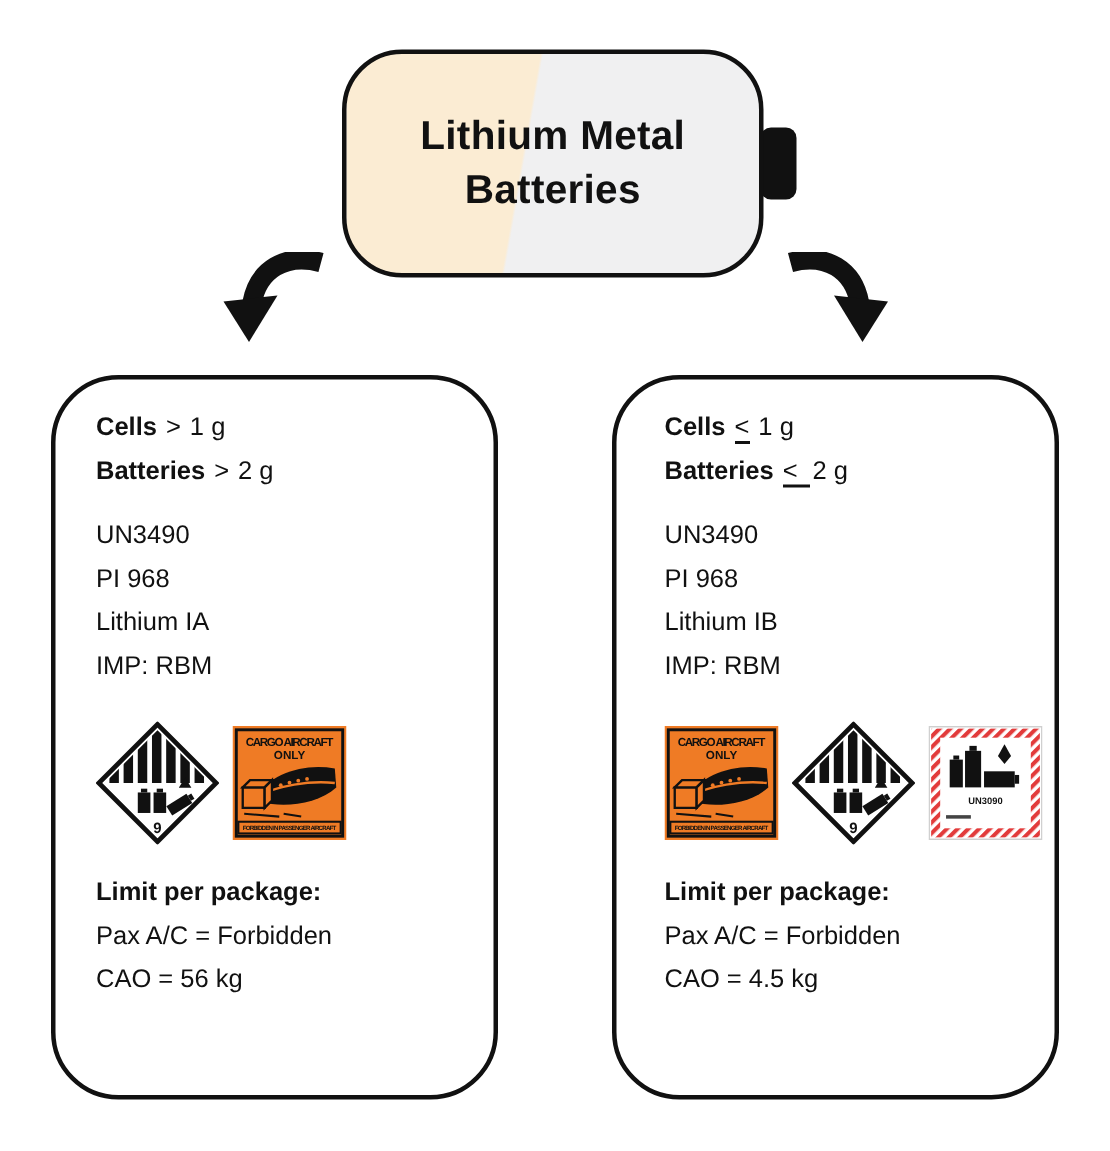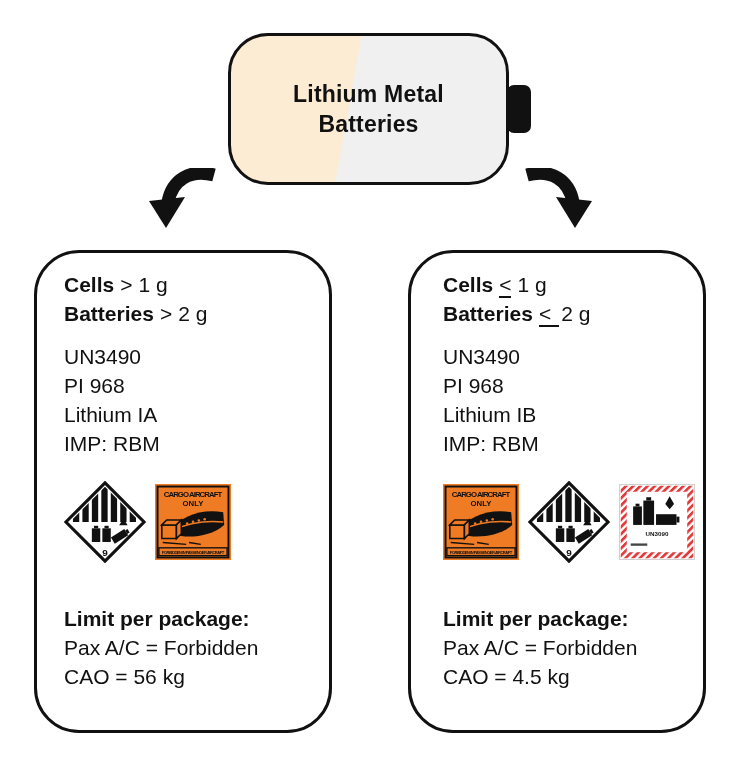--- a/index.html
+++ b/index.html
@@ -12,47 +12,47 @@
   .battery-terminal{
     position:absolute;right:-22px;top:50%;transform:translateY(-50%);
     width:24px;height:48px;background:#111;border-radius:7px;
   }
   .battery-body{
     position:absolute;inset:0;border:3px solid #111;border-radius:40px;
     background:linear-gradient(100deg,#fbecd3 0 43%,#f0f0f1 43.6%);
     display:flex;align-items:center;justify-content:center;z-index:1;
   }
   .battery-label{
-    font-size:23px;font-weight:bold;text-align:center;line-height:1.32;
+    font-size:27px;font-weight:bold;text-align:center;line-height:1.32;
     max-width:205px;letter-spacing:.2px;
   }
   
   .arrow{position:absolute;width:74px;height:68px;}
   .arrow-left{left:146px;top:168px;}
   .arrow-right{left:521px;top:168px;transform:scaleX(-1);}
   
   .branch{
     position:absolute;top:250px;width:298px;height:483px;background:#fff;
     border:3px solid #111;border-radius:45px;box-sizing:border-box;
     padding:17px 16px 0 27px;
   }
   .branch-left{left:34px;}
   .branch-right{left:408px;padding-left:32px;}
-  .t-line,.d-line,.l-line{font-size:21px;line-height:29px;white-space:nowrap;}
+  .t-line,.d-line,.l-line{font-size:17px;line-height:29px;white-space:nowrap;}
   .b{font-weight:bold;}
   .op{margin:0 6px;}
   .op-le{border-bottom:2.4px solid #111;}
   .op-le.wide{padding-right:8px;margin-right:2px;}
   .details{margin-top:14px;}
   .labels-row{margin-top:26px;display:flex;align-items:center;gap:9px;}
   .lbl{display:block;flex:0 0 auto;}
   .lbl-class9{width:82px;height:82px;margin:-3px 0;}
   .lbl-cao{width:76px;height:76px;}
   .lbl-mark{width:76px;height:76px;}
-  .limit{margin-top:44px;}
+  .limit{margin-top:20px;}
 </style>
 </head>
 <body>
 
 <div class="stage">
 
   <div class="battery">
     <div class="battery-terminal"></div>
     <div class="battery-body">
       <div class="battery-label">Lithium Metal Batteries</div>

